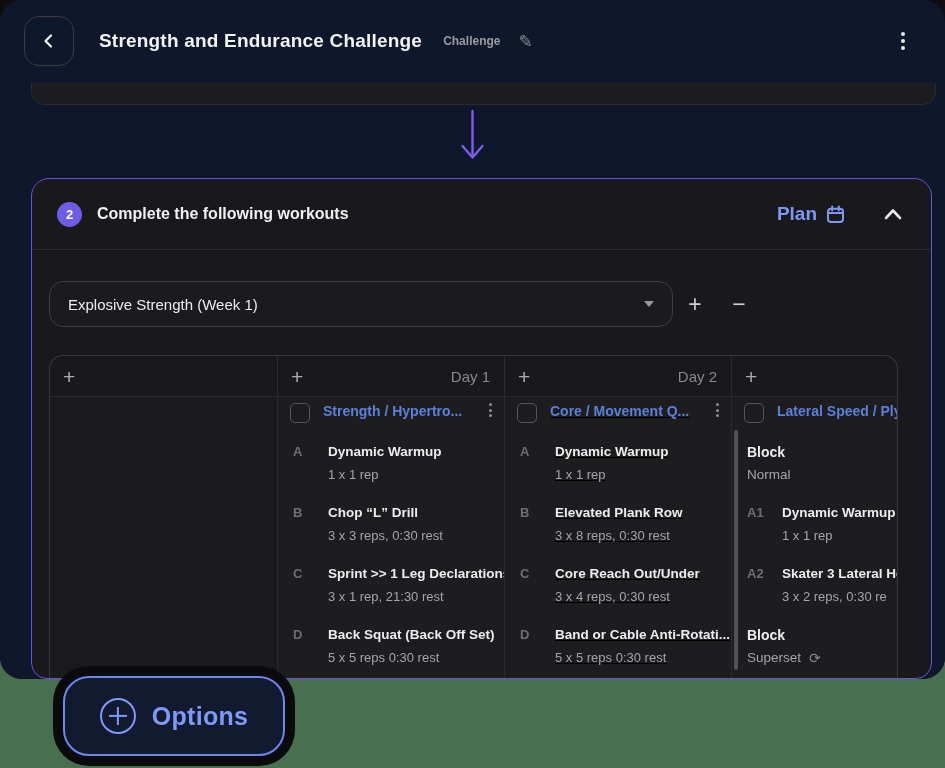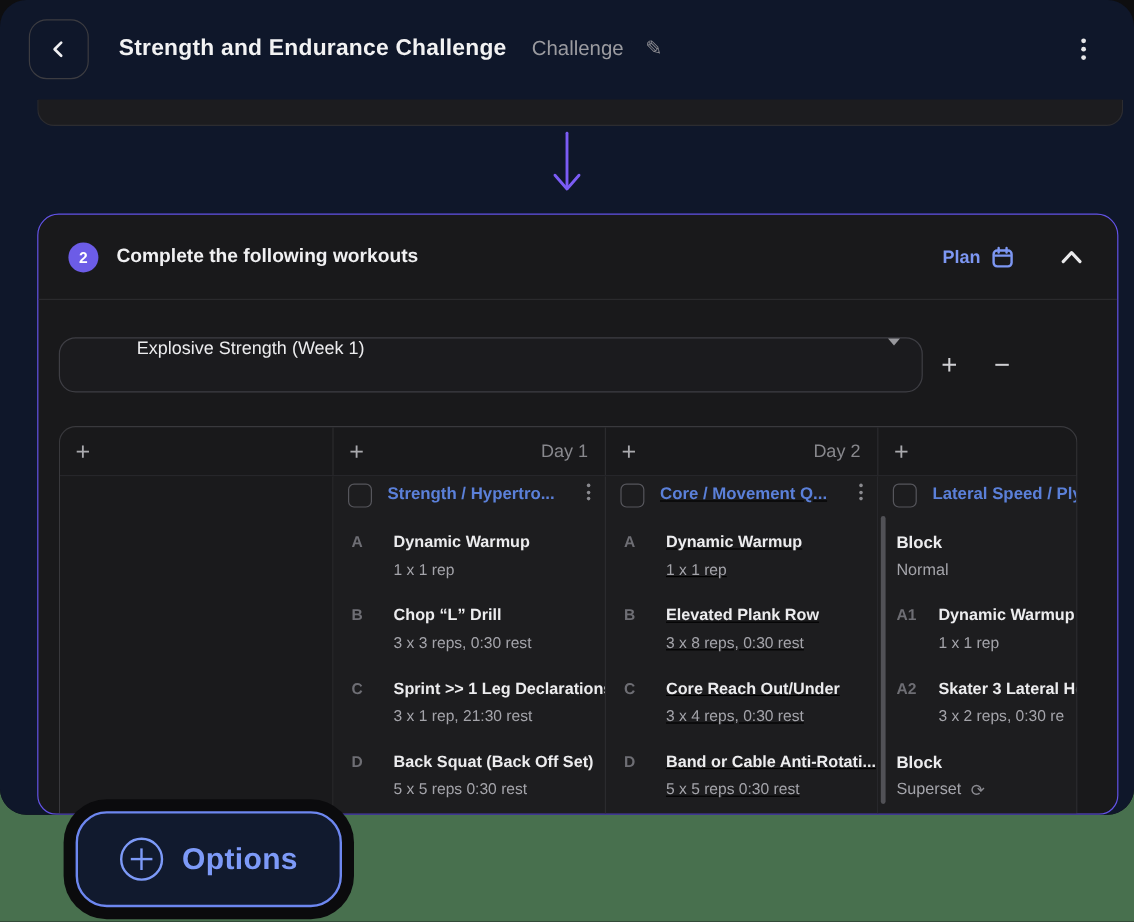--- a/index.html
+++ b/index.html
@@ -21,21 +21,21 @@
     background:#0f172a;border-radius:22px;overflow:hidden;
   }
 
   
   .hdr{position:absolute;left:0;top:0;width:945px;height:82px;display:flex;align-items:center;}
   .back-btn{
     width:48px;height:48px;margin-left:24px;border:1.5px solid #3c3c41;border-radius:15px;
     display:flex;align-items:center;justify-content:center;cursor:pointer;background:transparent;
   }
   .hdr-title{margin-left:25px;color:#f2f2f3;font-size:19px;font-weight:700;letter-spacing:.2px;}
-  .hdr-type{margin-left:21px;color:#9b9ba0;font-size:17px;font-weight:400;}
+  .hdr-type{margin-left:21px;color:#9b9ba0;font-size:12px;font-weight:700;}
   .pencil{margin-left:18px;color:#8a8a90;font-size:17px;transform:rotate(0deg);cursor:pointer;}
   .kebab{margin-left:auto;margin-right:36px;display:flex;flex-direction:column;gap:3.2px;cursor:pointer;padding:4px;}
   .kebab i{width:4px;height:4px;border-radius:50%;background:#e6e6e8;display:block;}
 
   
   .prev-card{
     position:absolute;left:31px;top:83px;width:903px;height:21px;
     background:#1c1c1f;border:1px solid #2c2c30;border-top:none;
     border-radius:0 0 14px 14px;
   }
@@ -53,29 +53,29 @@
     height:70px;display:flex;align-items:center;border-bottom:1px solid #2a2a2d;
   }
   .step-badge{
     width:25px;height:25px;border-radius:50%;background:#6c5ce7;color:#fff;
     font-size:13px;font-weight:700;display:flex;align-items:center;justify-content:center;
     margin-left:25px;
   }
   .step-title{margin-left:15px;color:#f0f0f2;font-size:16px;font-weight:700;}
   .plan-btn{
     margin-left:auto;display:flex;align-items:center;gap:9px;color:#7d97f3;
-    font-size:15px;font-weight:600;cursor:pointer;
+    font-size:19px;font-weight:600;cursor:pointer;
   }
   .collapse-btn{margin-left:38px;margin-right:28px;cursor:pointer;display:flex;}
 
   
   .week-row{position:absolute;left:17px;top:102px;width:867px;height:46px;display:flex;align-items:center;}
   .week-select{
-    width:720px;height:46px;box-sizing:border-box;border:1px solid #3e3e44;border-radius:14px;
-    background:#1b1b1e;display:flex;cursor:pointer;padding-left:46px;
+    width:624px;height:46px;box-sizing:border-box;border:1px solid #3e3e44;border-radius:14px;
+    background:#1b1b1e;display:flex;align-items:center;cursor:pointer;
   }
   .week-select .val{margin-left:18px;color:#ececee;font-size:15px;font-weight:500;flex:1;}
   .caret{width:0;height:0;border-left:5.5px solid transparent;border-right:5.5px solid transparent;
     border-top:6.5px solid #98989d;margin-right:18px;}
   .mini-btn{color:#cfcfd3;font-size:23px;font-weight:400;cursor:pointer;line-height:1;
     width:44px;text-align:center;user-select:none;}
 
   
   .board{
     position:absolute;left:17px;top:176px;right:33px;bottom:0;

